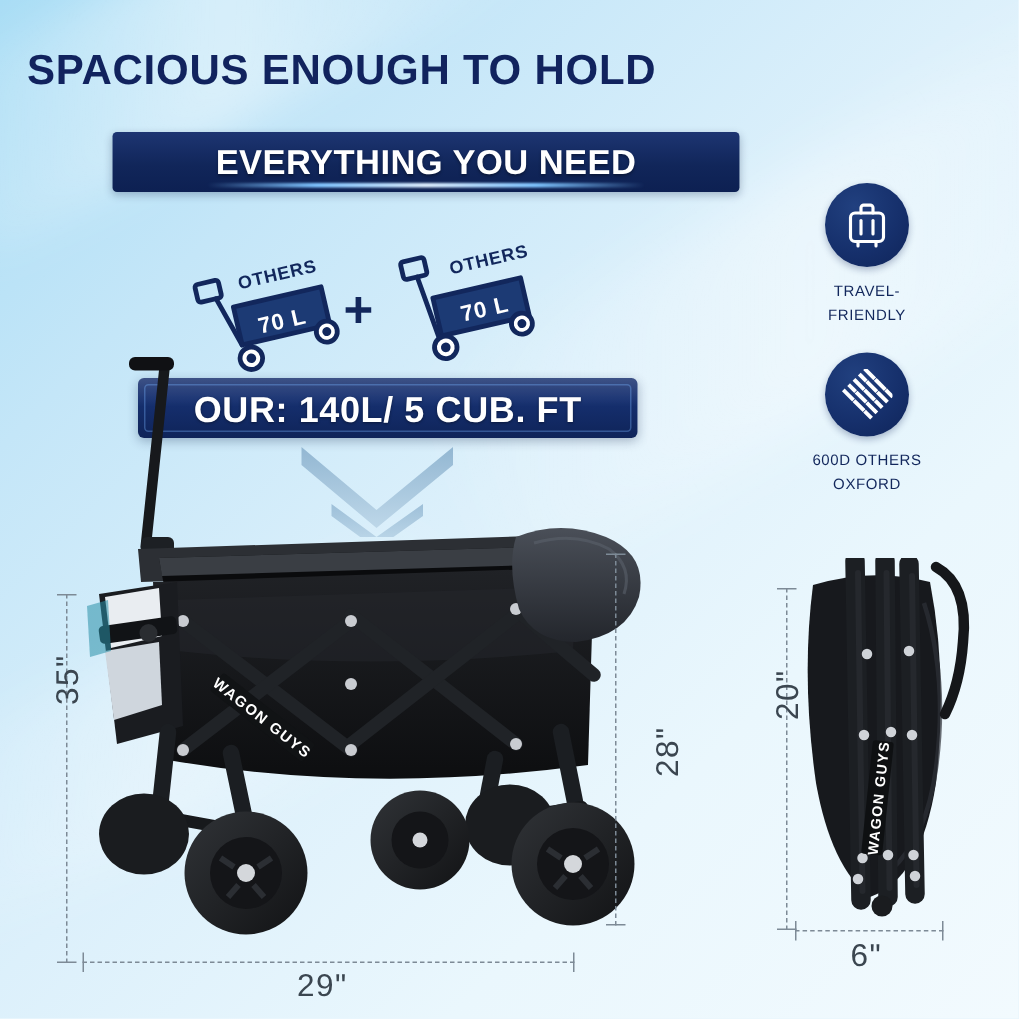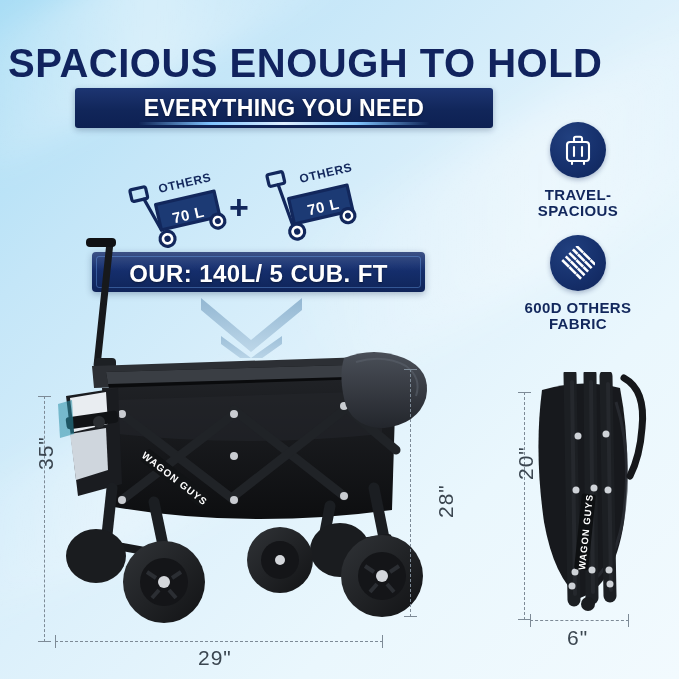--- a/index.html
+++ b/index.html
@@ -20,23 +20,23 @@
     transform:rotate(-28deg);filter:blur(14px);}
   .streak.s2{left:280px;top:120px;width:520px;height:150px;
     background:linear-gradient(120deg,rgba(255,255,255,0) 0%,rgba(255,255,255,.4) 50%,rgba(255,255,255,0) 100%);
     transform:rotate(-30deg);filter:blur(18px);}
   .streak.s3{left:-80px;top:430px;width:400px;height:120px;
     background:linear-gradient(120deg,rgba(255,255,255,0) 0%,rgba(255,255,255,.3) 50%,rgba(255,255,255,0) 100%);
     transform:rotate(-24deg);filter:blur(16px);}
 
   
   #headline{
-    position:absolute;left:8px;top:26px;width:640px;
-    color:#11235e;font-size:40px;line-height:42px;
-    font-weight:bold;letter-spacing:.5px;white-space:nowrap;margin-top:16px;
+    position:absolute;left:18px;top:26px;width:640px;
+    color:#11235e;font-size:28px;line-height:42px;
+    font-weight:bold;letter-spacing:.5px;white-space:nowrap;
   }
   
   #need-banner{
     position:absolute;left:75px;top:88px;width:418px;height:40px;
     border-radius:3px;
     background:linear-gradient(180deg,#18306f 0%,#12275c 45%,#0e2croy 46%, #102a61 100%);
     background:linear-gradient(180deg,#1b3madeup 0%,#12275c 100%);
     background:linear-gradient(180deg,#1d3572 0%,#11265a 55%,#0d2052 100%);
     box-shadow:0 2px 6px rgba(10,30,70,.28);
     overflow:hidden;
@@ -88,22 +88,22 @@
 
   
   .badge{position:absolute;width:160px;text-align:center;}
   .badge .circ{
     width:56px;height:56px;border-radius:50%;margin:0 auto;
     background:radial-gradient(circle at 35% 28%,#21407f 0%,#16306c 55%,#0f2459 100%);
     display:flex;align-items:center;justify-content:center;
     box-shadow:0 2px 5px rgba(15,36,89,.3);
   }
   .badge .cap{
-    margin-top:9px;color:#12275c;font-size:15px;line-height:15.5px;
-    font-weight:bold;letter-spacing:.4px;
+    margin-top:9px;color:#12275c;font-size:10px;line-height:15.5px;
+    font-weight:normal;letter-spacing:.4px;
   }
 
   
   .dimline{position:absolute;}
   .dim-v{border-left:1px dashed #7d8a96;}
   .dim-h{border-top:1px dashed #7d8a96;}
   .tick{position:absolute;background:#7d8a96;}
   .dim-label{
     position:absolute;color:#3b4650;font-size:21px;letter-spacing:1px;
     font-family:"Liberation Sans", sans-serif;
@@ -189,21 +189,21 @@
           <path d="M11 8 V4.5 a1.8 1.8 0 0 1 1.8 -1.8 h4.4 A1.8 1.8 0 0 1 19 4.5 V8"></path>
           <path d="M11 13 v9"></path>
             <path d="M19 13 v9"></path>
           <path d="M9 27 v3"></path>
             <path d="M21 27 v3"></path>
         </g>
       </svg>
     </div>
     <div class="cap">
       <span>TRAVEL-</span><br>
-      <span>SPACIOUS</span>
+      <span>FRIENDLY</span>
     </div>
   </div>
 
   <div class="badge" style="left:498px;top:235px;">
     <div class="circ">
       <svg width="34" height="34" viewBox="0 0 34 34">
         <g stroke="#ffffff" stroke-width="2.6" stroke-linecap="square" transform="rotate(45 17 17)">
           <path d="M5 6 h7"></path>
             <path d="M15 6 h7"></path>
             <path d="M25 6 h4"></path>
@@ -217,21 +217,21 @@
             <path d="M12 21 h7"></path>
             <path d="M22 21 h7"></path>
           <path d="M5 26 h7"></path>
             <path d="M15 26 h7"></path>
             <path d="M25 26 h4"></path>
         </g>
       </svg>
     </div>
     <div class="cap">
       <span>600D OTHERS</span><br>
-      <span>FABRIC</span>
+      <span>OXFORD</span>
     </div>
   </div>
 
   <svg id="wagon-main" viewBox="0 0 390 395">
     <defs>
       <linearGradient id="bodyg" x1="0" y1="0" x2="0" y2="1">
         <stop offset="0%" stop-color="#3b3f44"></stop>
         <stop offset="100%" stop-color="#191b1e"></stop>
       </linearGradient>
       <linearGradient id="fabg" x1="0" y1="0" x2="0" y2="1">

